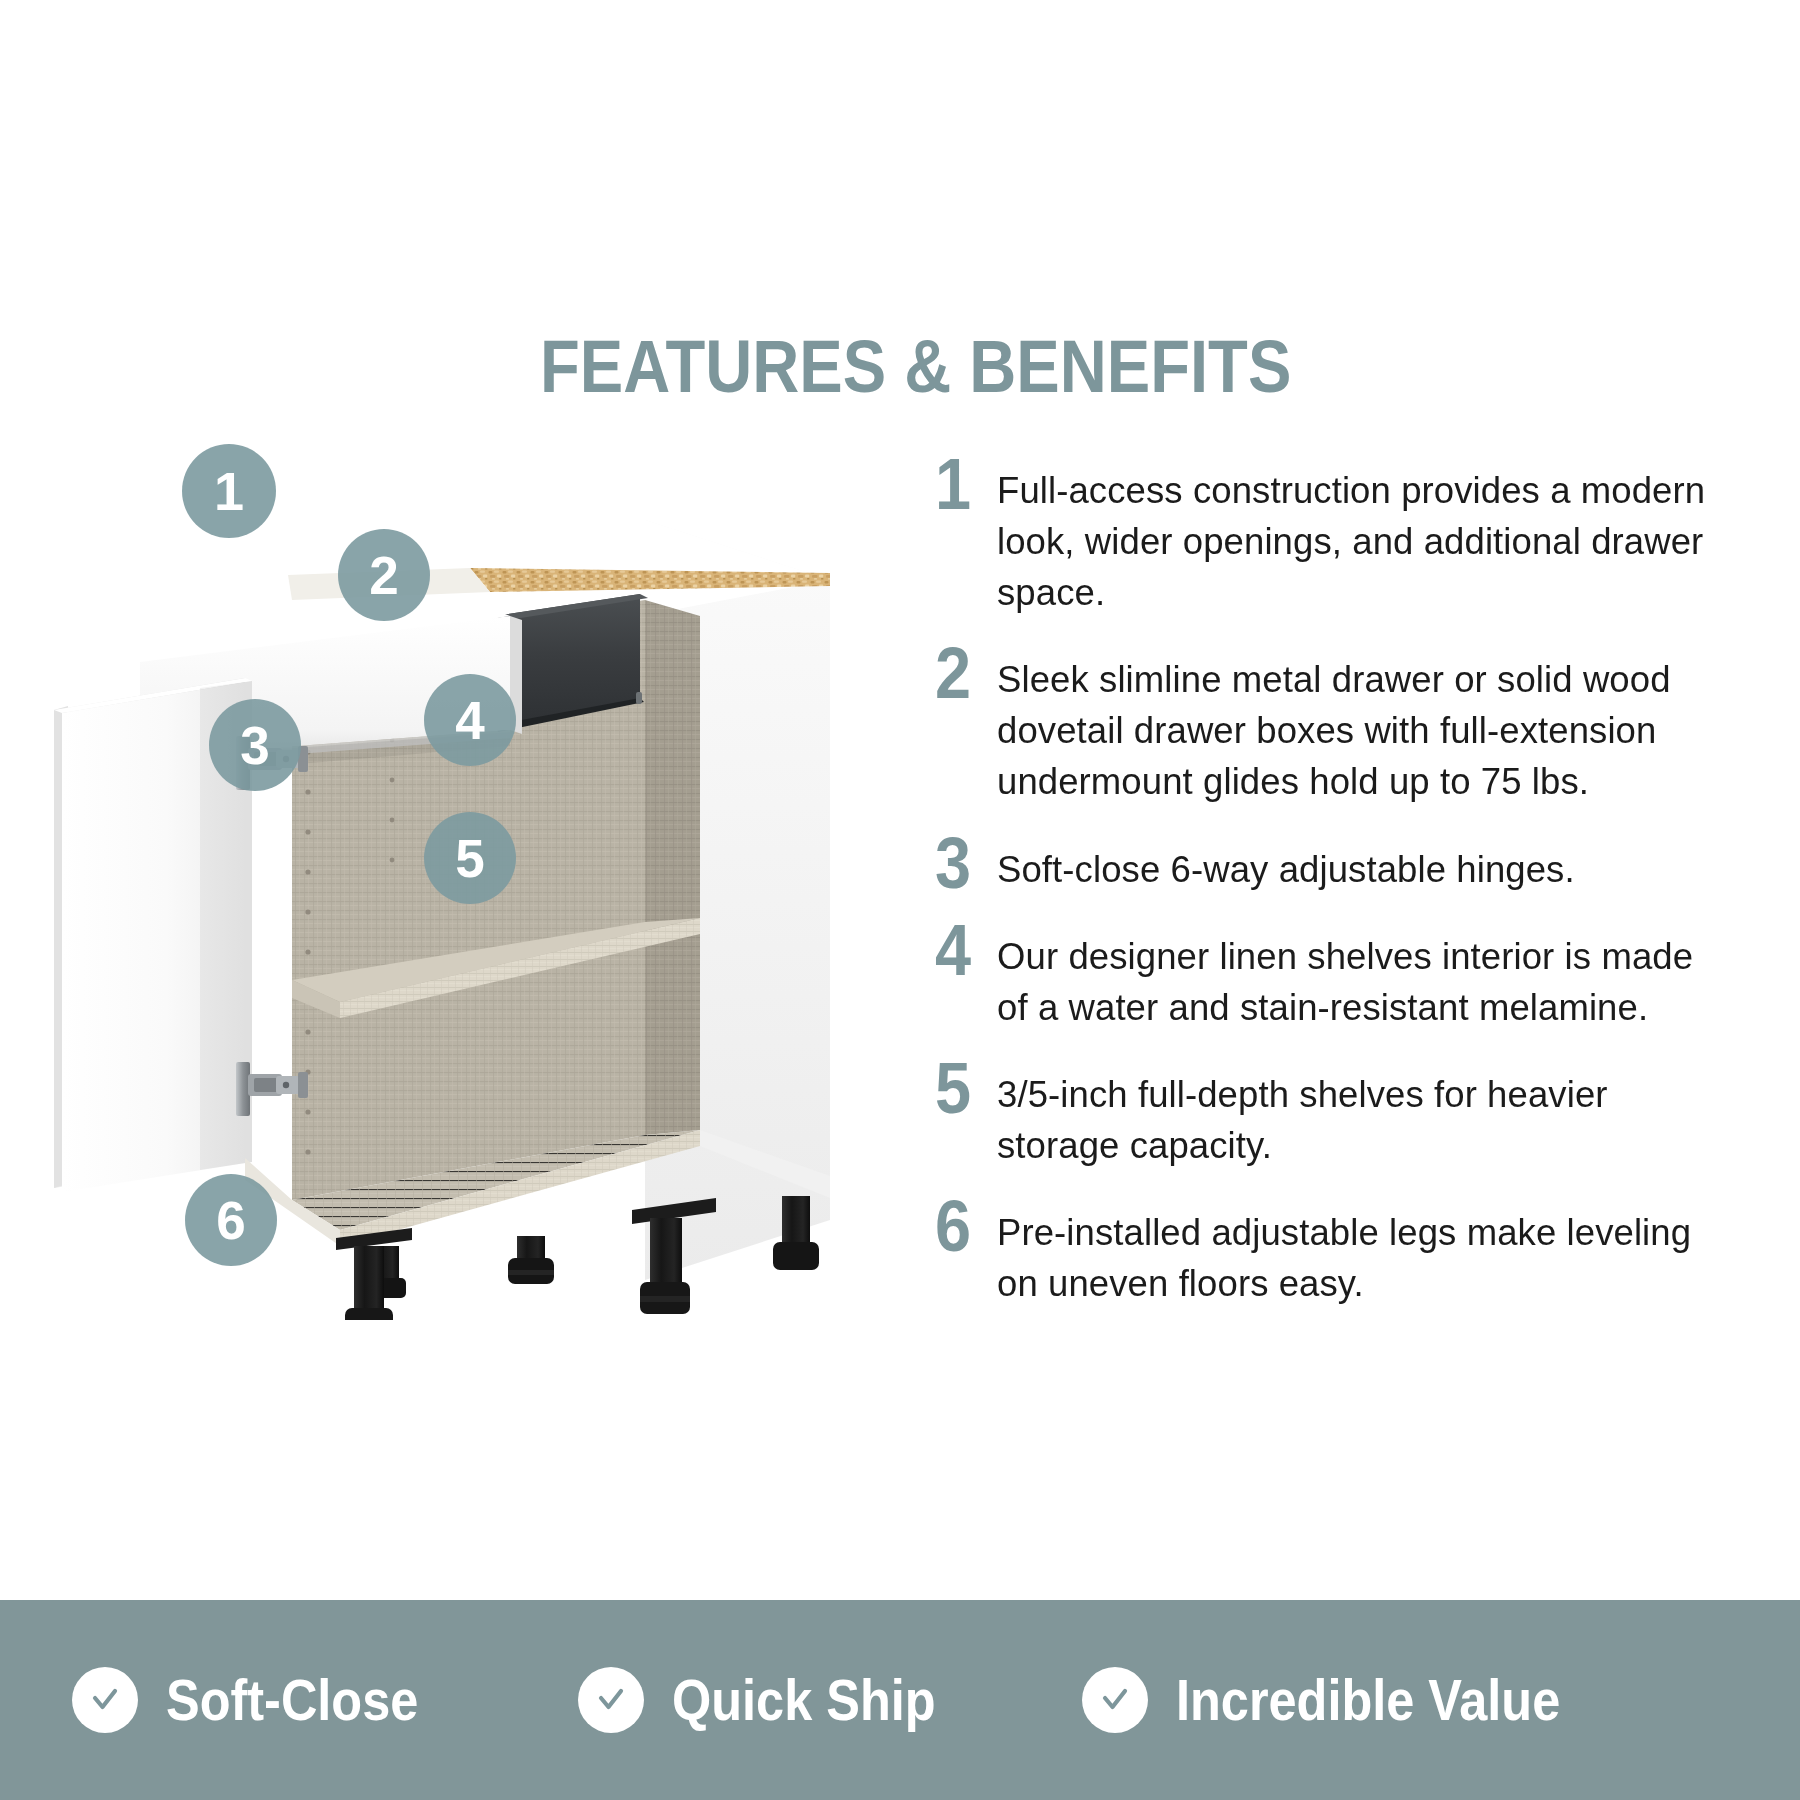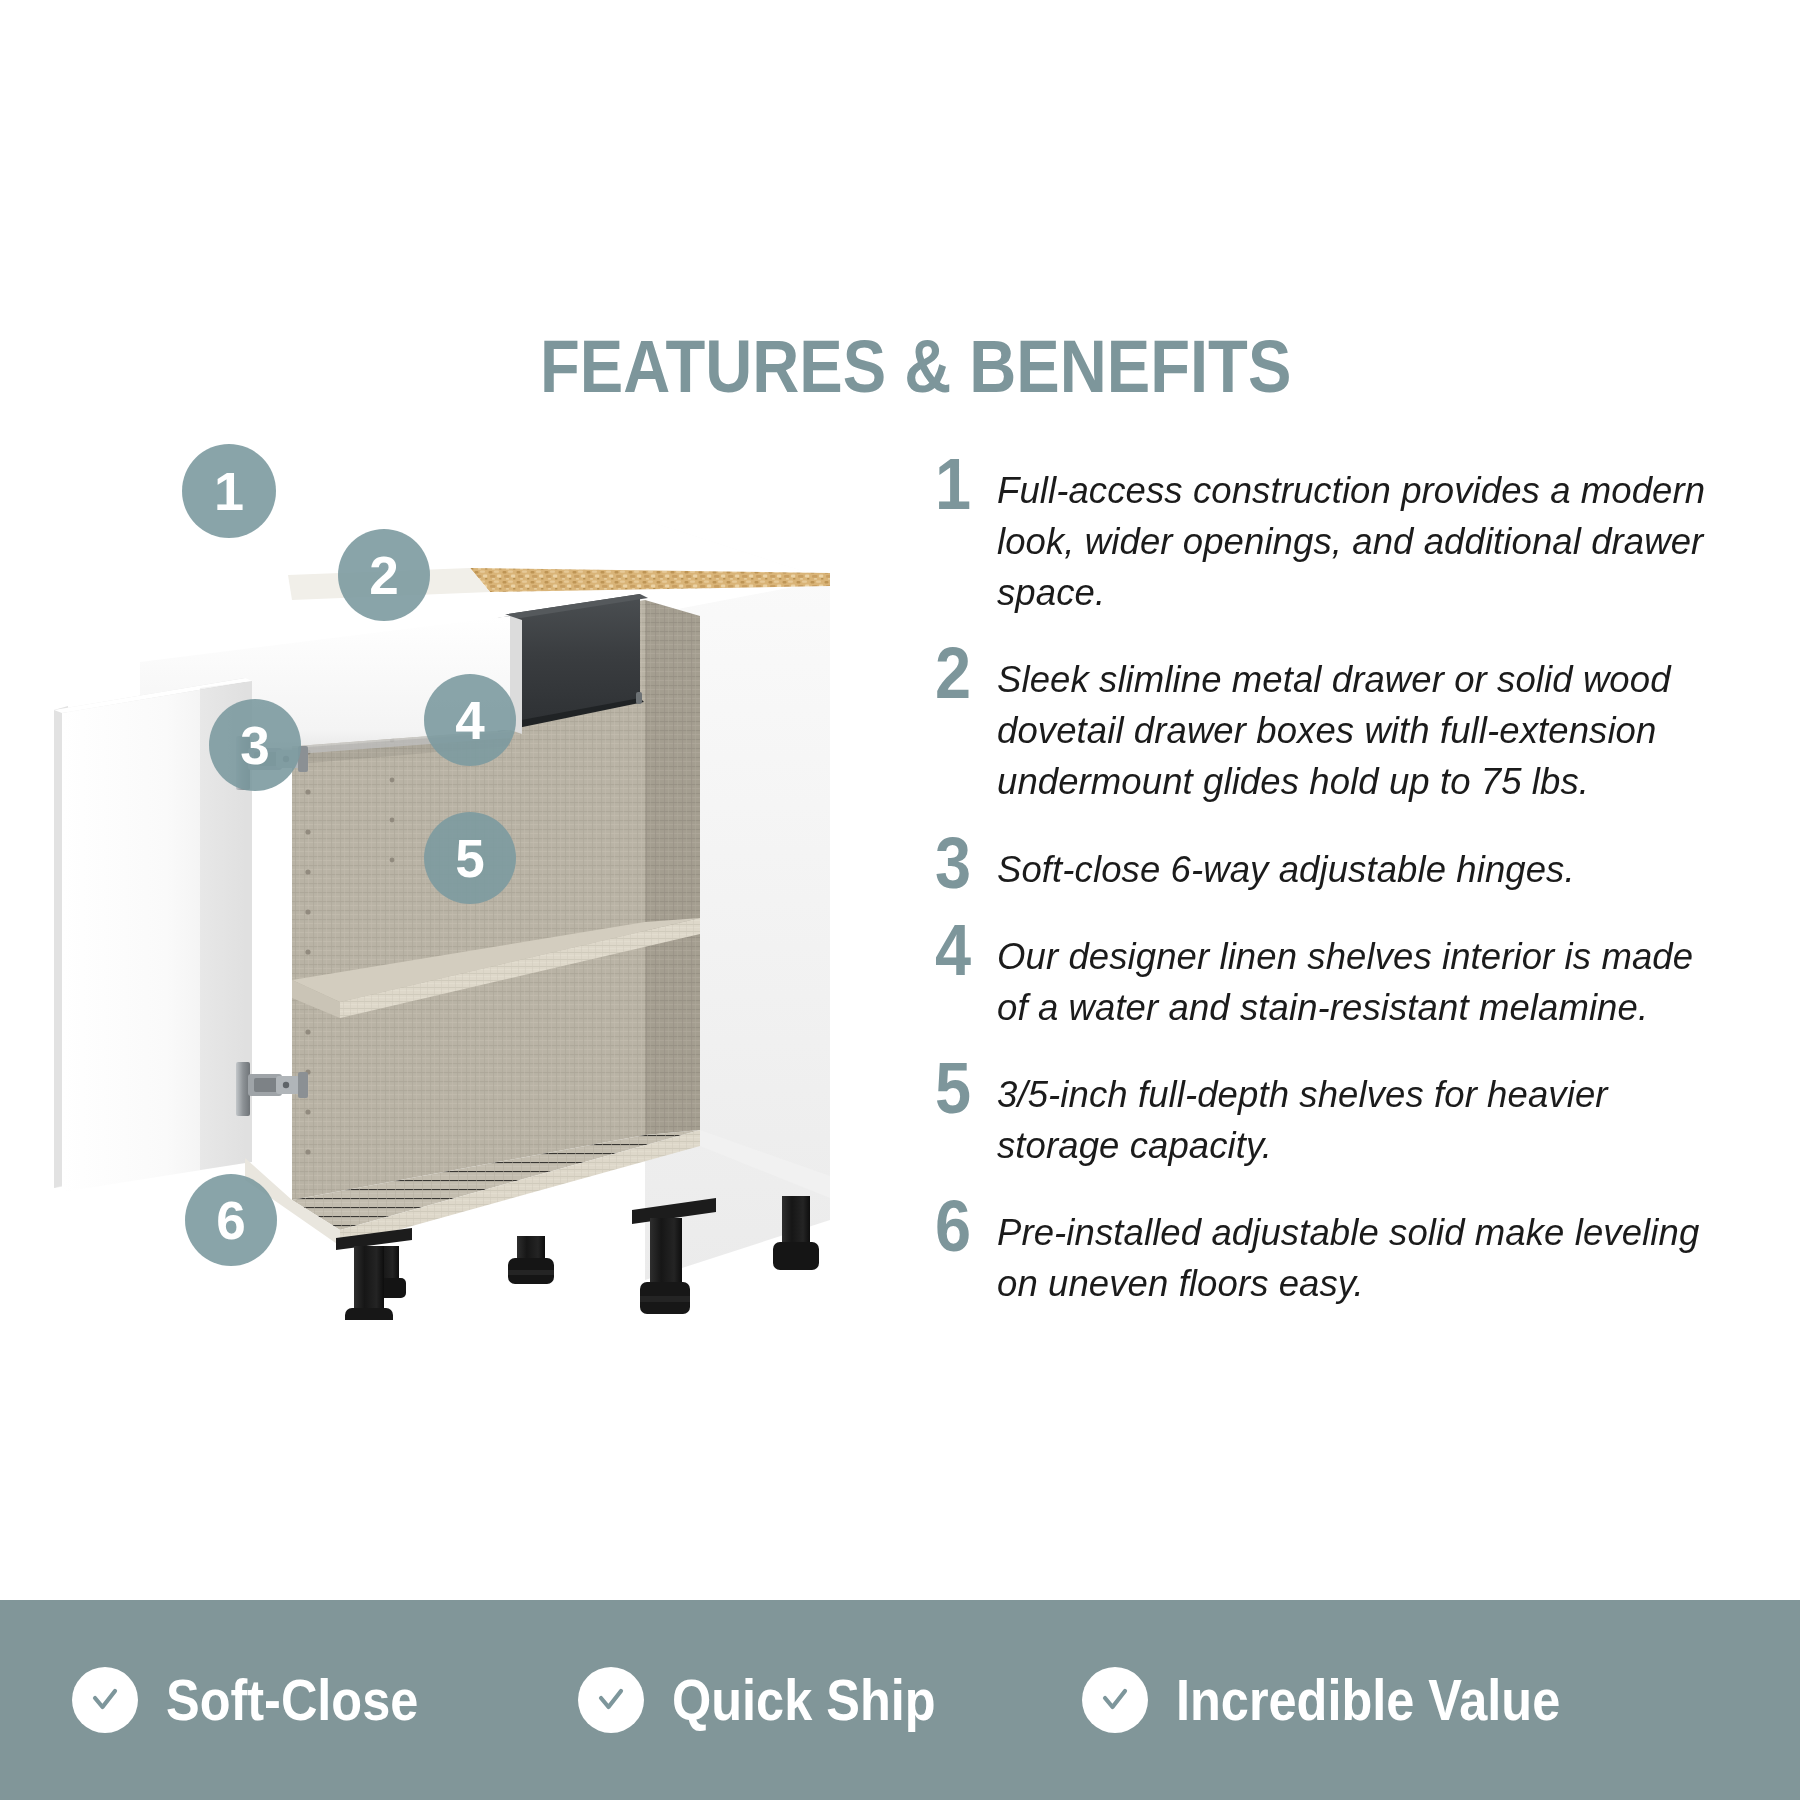--- a/index.html
+++ b/index.html
@@ -113,21 +113,20 @@
     transform-origin: left top;
   }
   .feature-text {
     flex: 1 1 auto;
     color: #1b1b1b;
     font-family: "Liberation Sans Narrow", "Liberation Sans", sans-serif;
     font-size: 36.5px;
     line-height: 1.40;
     letter-spacing: 0.1px;
     padding-top: 10px;
-    font-style: italic;
   }
 
   
   .footer-band {
     position: absolute;
     left: 0;
     bottom: 0;
     width: 1800px;
     height: 200px;
     background: #819699;
@@ -395,21 +394,21 @@
       <div class="feature-text">Our designer linen shelves interior is made of a water and stain-resistant melamine.</div>
     </div>
 
     <div class="feature-row">
       <div class="feature-num">5</div>
       <div class="feature-text">3/5-inch full-depth shelves for heavier storage capacity.</div>
     </div>
 
     <div class="feature-row">
       <div class="feature-num">6</div>
-      <div class="feature-text">Pre-installed adjustable solid make leveling on uneven floors easy.</div>
+      <div class="feature-text">Pre-installed adjustable legs make leveling on uneven floors easy.</div>
     </div>
 
   </div>
 
   <div class="footer-band">
 
     <div class="footer-item footer-item-0">
       <div class="check-badge">
         <svg width="36" height="36" viewBox="0 0 36 36" xmlns="http://www.w3.org/2000/svg">
           <path d="M8 16 L15.5 25 L28 9" fill="none" stroke="#7d969b" stroke-width="4.2" stroke-linecap="round" stroke-linejoin="round"></path>

